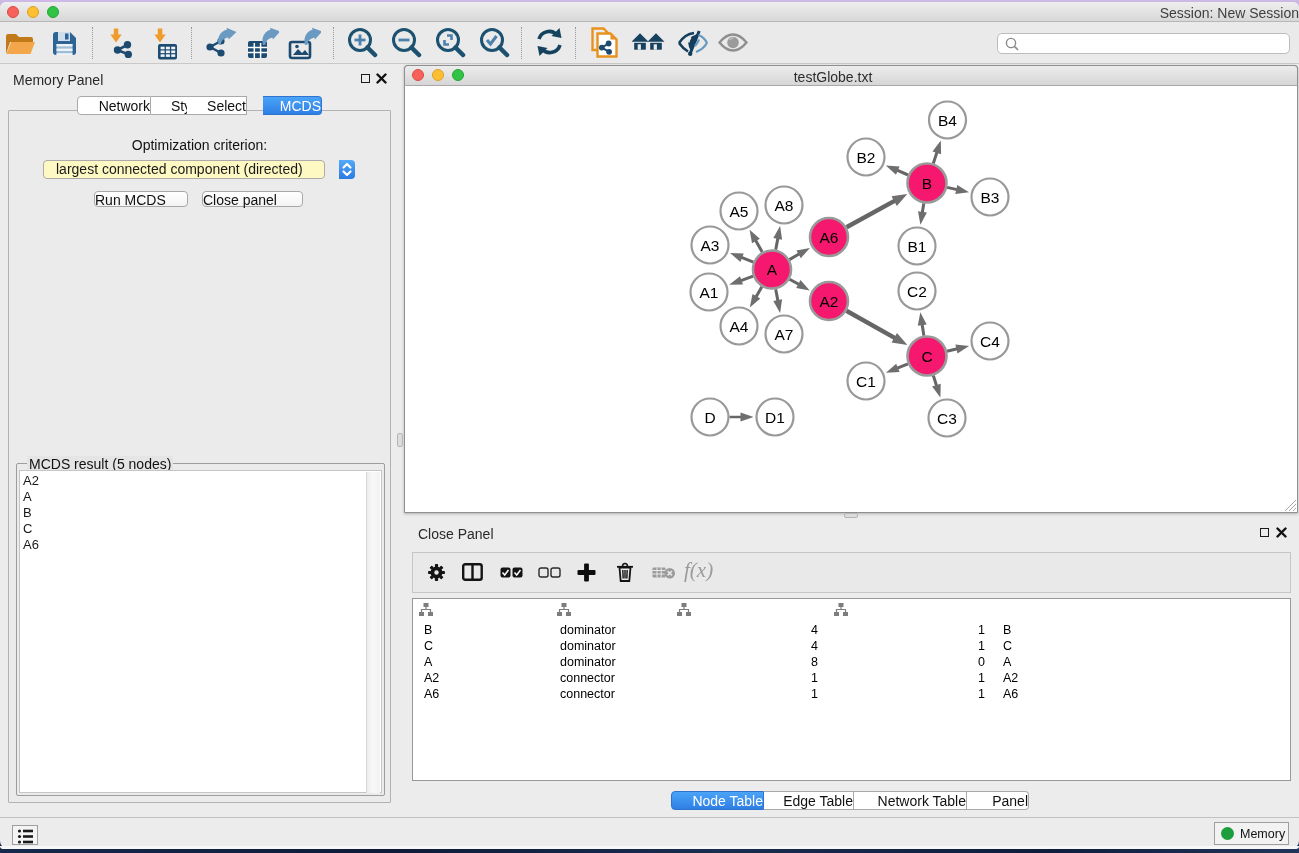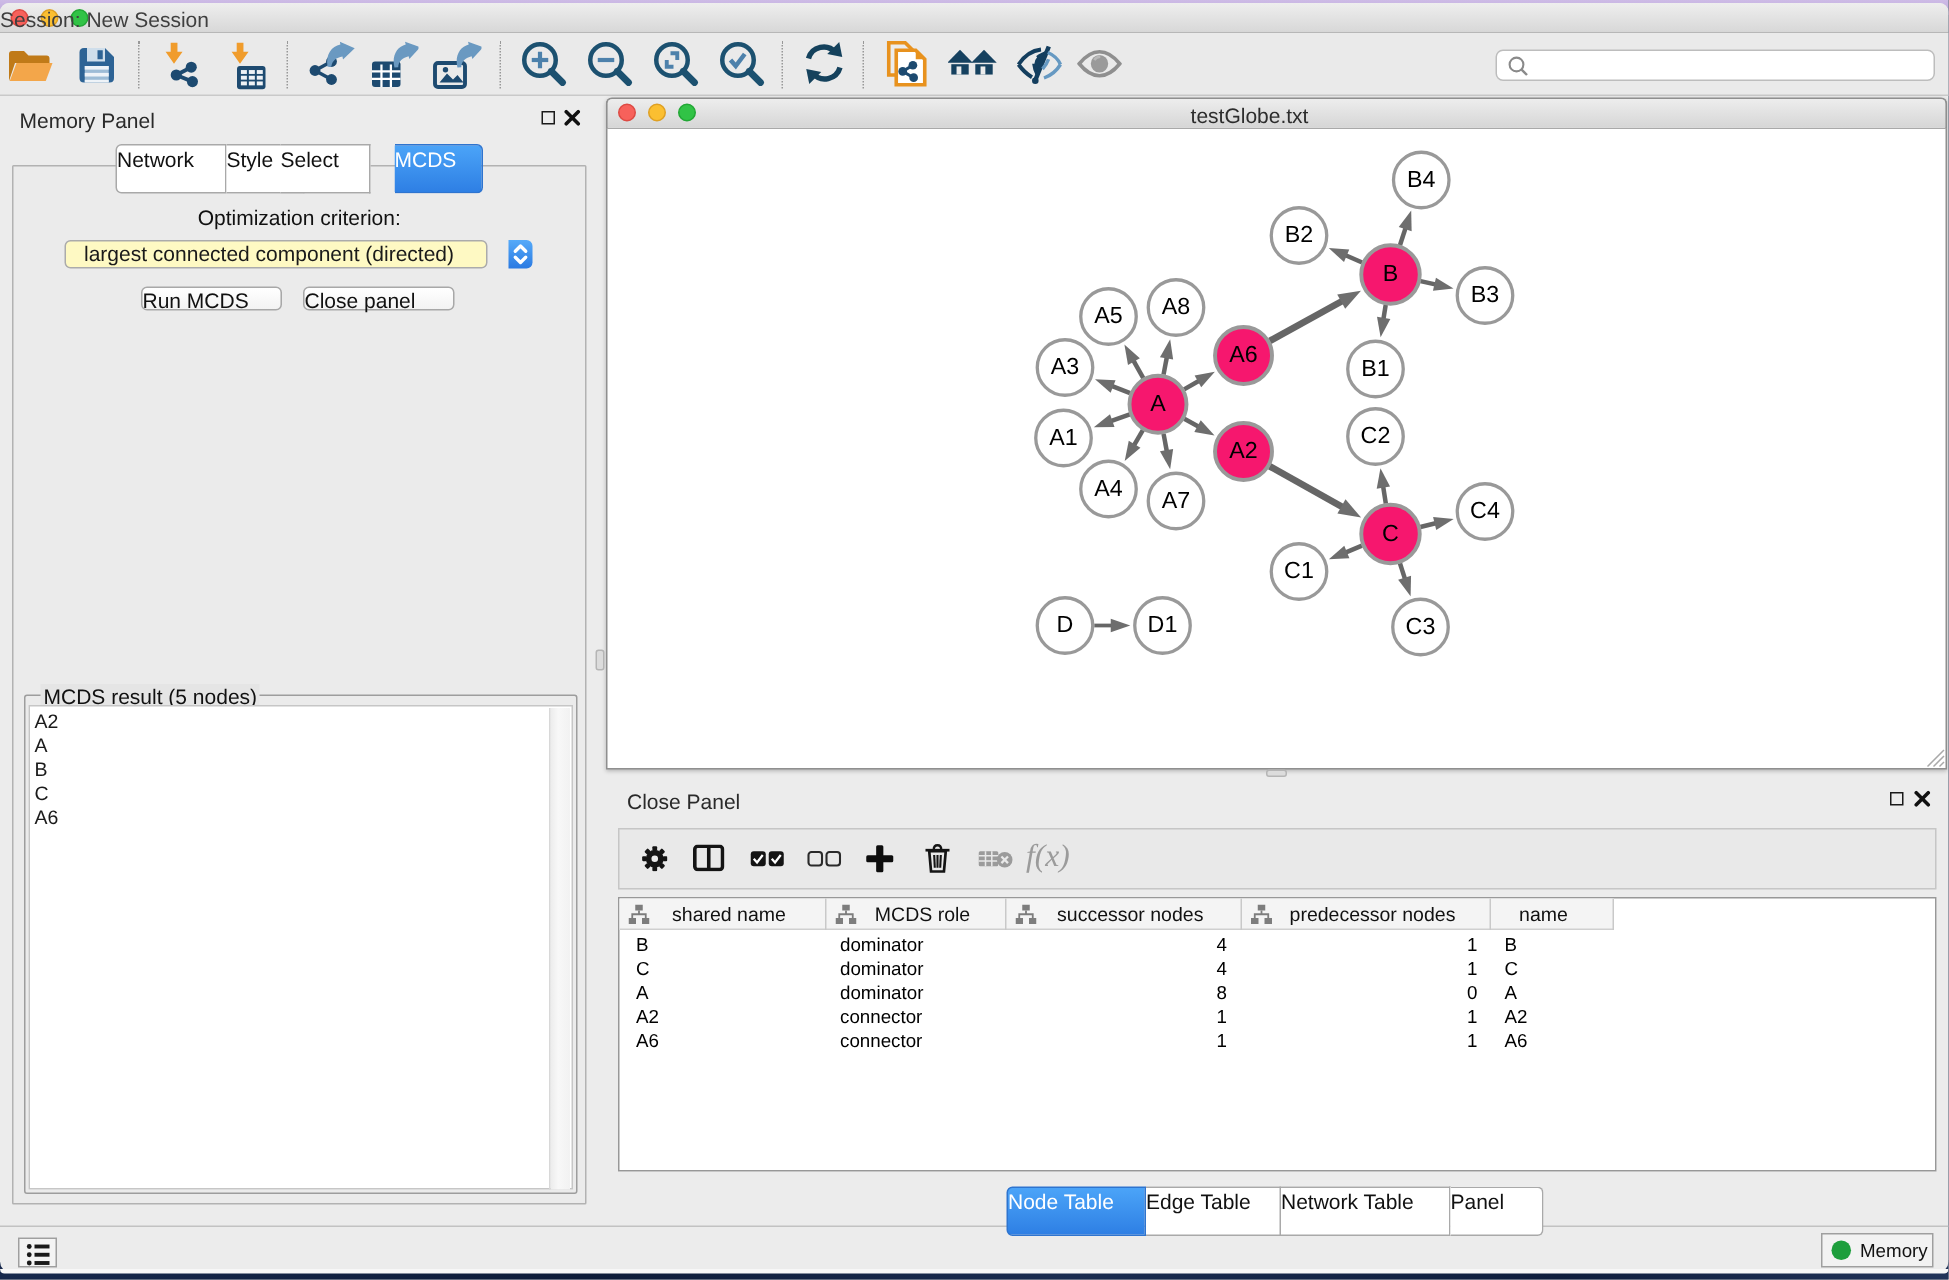--- a/index.html
+++ b/index.html
@@ -2,27 +2,27 @@
 <html><head><meta charset="utf-8"><title>Session: New Session</title><style>
 *{margin:0;padding:0;box-sizing:border-box}
 html,body{width:1299px;height:853px;overflow:hidden}
 body{font-family:"Liberation Sans",sans-serif;position:relative;background:#10203e;font-size:14px;color:#1a1a1a}
 .abs{position:absolute}
 .wallpaper-top{left:0;top:0;width:1299px;height:10px;background:linear-gradient(180deg,#cdbbe6,#bfa9dc)}
 .wallpaper-bot{left:0;top:840px;width:1299px;height:13px;background:linear-gradient(90deg,#16284c,#0d1b38 30%,#1a2c50 55%,#0e1d3c 80%,#22345a)}
 .appwin{left:0;top:2px;width:1299px;height:846px;background:#ececec;border-radius:6px 6px 7px 7px}
 .titlebar{left:0;top:2px;width:1299px;height:20px;background:linear-gradient(180deg,#eeeeee,#d8d8d8);border-radius:6px 6px 0 0;border-bottom:1px solid #b7b7b7}
 .tl{border-radius:50%;width:12px;height:12px}
-.title-text{width:100%;text-align:left;top:5px;color:#3f3f3f}
+.title-text{width:100%;text-align:right;top:5px;color:#3f3f3f}
 .toolbar{left:0;top:22px;width:1299px;height:42px;background:#eaeaea;border-bottom:1px solid #c9c9c9}
 .tsep{top:27px;height:32px;width:0;border-left:1px dotted #989898}
 .searchbox{left:997px;top:33px;width:293px;height:21px;background:#fff;border:1px solid #bdbdbd;border-radius:5px}
 .lpanel-title{left:13px;top:72px;color:#2a2a2a}
 .wbtn{width:9px;height:9px;border:1.5px solid #1a1a1a}
-.tabrow .tab{position:absolute;top:0;height:33px;background:#fff;border:1px solid #a9a9a9;border-left:none;line-height:19px;text-align:left;color:#111}
+.tabrow .tab{position:absolute;top:0;height:19px;background:#fff;border:1px solid #a9a9a9;border-left:none;line-height:19px;text-align:right;color:#111}
 .tabrow .tab.first{border-left:1px solid #a9a9a9;border-radius:4px 0 0 4px}
 .tabrow .tab.last{border-radius:0 4px 4px 0}
 .tabrow .tab.sel{background:linear-gradient(180deg,#4ba4f8,#2e7fe4);color:#fff;border-color:#2e74cf}
 .cpanel-box{left:8px;top:110px;width:383px;height:693px;border:1px solid #b2b2b2;background:#ebebeb;border-radius:1px}
 .dropdown{left:43px;top:160px;width:282px;height:19px;background:#fef9c3;border:1px solid #ababab;border-radius:4px;line-height:17px}
 .spinner{left:339px;top:160px;width:16px;height:19px;background:linear-gradient(180deg,#55aaf9,#2b7ae2);border-radius:0 4px 4px 0}
 .btn{height:16px;background:linear-gradient(180deg,#ffffff,#f3f3f3);border:1px solid #a8a8a8;border-radius:4px;text-align:left;line-height:17px;color:#111}
 .fieldset{left:16px;top:463px;width:369px;height:333px;border:1px solid #9d9d9d;border-radius:2px}
 .legend{left:27px;top:456px;background:#e5e5e5;padding:0 2px;color:#111}
 .listbox{left:19px;top:470px;width:363px;height:323px;background:#fff;border:1px solid #c6c6c6}
@@ -423,27 +423,20 @@
       <line x1="9.2" y1="1.5" x2="9.2" y2="11.5"></line>
     </g>
  <circle cx="17.8" cy="7.2" r="5.2" fill="#9b9b9b"></circle>
  <g stroke="#e9e9e9" stroke-width="1.5">
       <line x1="15.6" y1="5" x2="20" y2="9.4"></line>
       <line x1="20" y1="5" x2="15.6" y2="9.4"></line>
     </g>
 </svg>
 <div class="abs" style="left:684px;top:558px;font-family:'Liberation Serif',serif;font-style:italic;font-size:21px;color:#9b9b9b">f(x)</div>
 <div class="abs tablebox">
- <div class="thead" style="width:663px">
-  <div class="thcell" style="left:0;width:138px">shared name</div>
-  <div class="thcell" style="left:138px;width:120px">MCDS role</div>
-  <div class="thcell" style="left:258px;width:157px">successor nodes</div>
-  <div class="thcell" style="left:415px;width:166px">predecessor nodes</div>
-  <div class="thcell" style="left:581px;width:82px;text-indent:-11px">name</div>
- </div>
  <svg class="abs" style="left:6px;top:4px" width="14" height="13">
       <g fill="#7d7d7d">
         <rect x="4.5" y="0" width="5" height="4"></rect>
         <rect x="0" y="9" width="5" height="4"></rect>
         <rect x="9" y="9" width="5" height="4"></rect>
       </g>
       <g stroke="#7d7d7d" stroke-width="1.2" fill="none">
         <path d="M7 4 V6.5 M2.5 9 V6.5 H11.5 V9"></path>
       </g>
     </svg>

